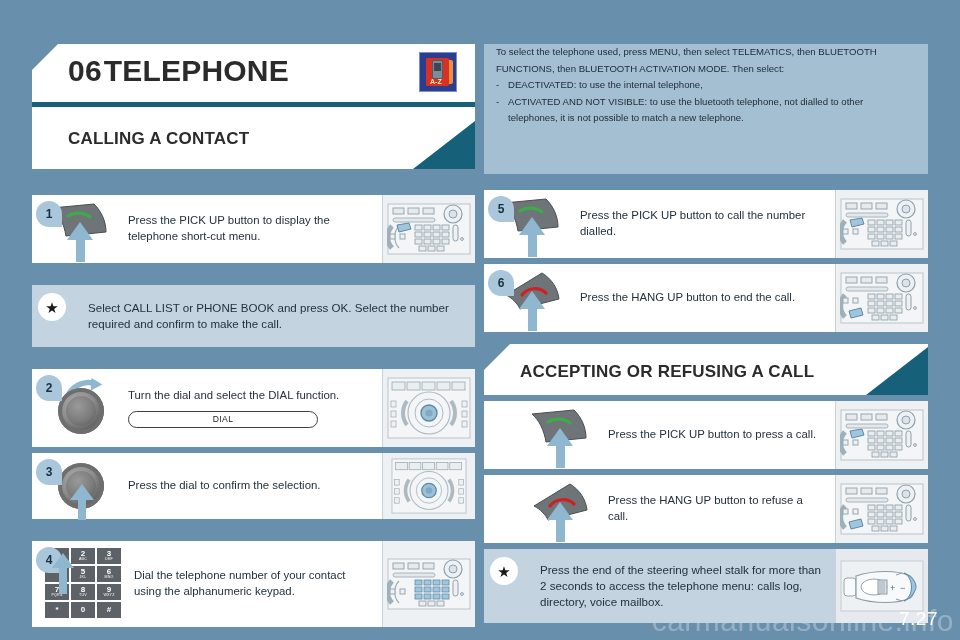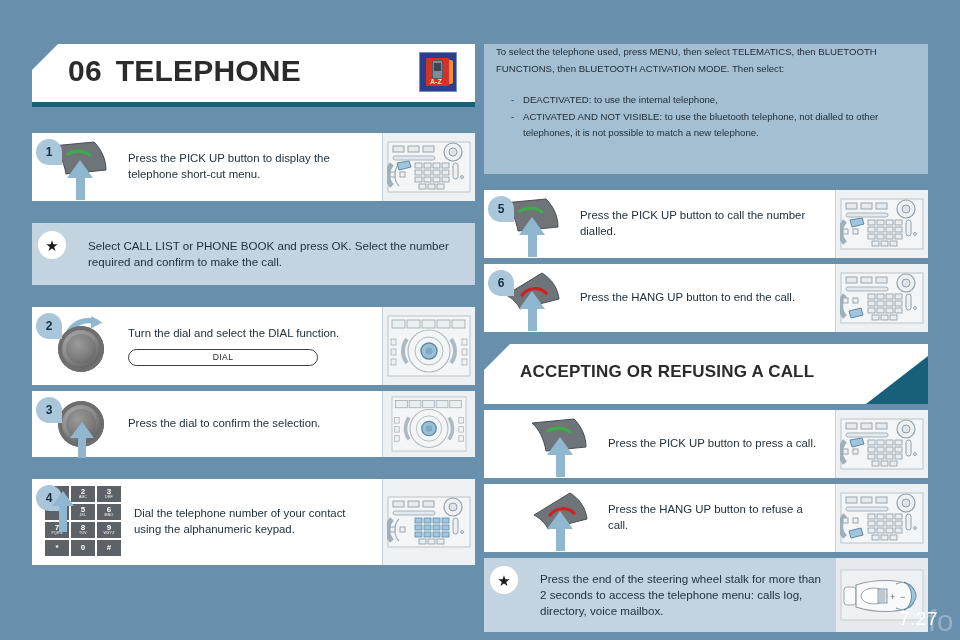--- a/index.html
+++ b/index.html
@@ -63,21 +63,21 @@
   }
   .chapter-title {
     position: absolute;
     left: 36px; top: 10px;
     font-size: 30px;
     font-weight: bold;
     color: #2b2b2b;
     letter-spacing: 0.2px;
     white-space: nowrap;
   }
-  .chapter-title .num { margin-right: 14px; }
+  .chapter-title .num { margin-right: 2px; }
   .chapter-icon {
     position: absolute;
     right: 18px; top: 8px;
     width: 38px; height: 40px;
     background: #2a3d8f;
     border: 1px solid #7d8ec4;
     display: flex; align-items: center; justify-content: center;
   }
   .chapter-icon .book {
     position: relative;
@@ -149,21 +149,21 @@
   
   .info-block {
     width: 444px;
     background: #a5bfd2;
     padding: 0 16px 12px 12px;
     font-size: 9.6px;
     line-height: 1.72;
     color: #1d2a33;
   }
   .info-block p { margin: 0; }
-  .info-block ul { list-style: none; margin: 15px; padding: 0; }
+  .info-block ul { list-style: none; margin: 0; padding: 0; }
   .info-block li {
     position: relative;
     padding-left: 12px;
   }
   .info-block li::before {
     content: "-";
     position: absolute; left: 0; top: 0;
   }
 
   
@@ -367,20 +367,23 @@
       </div>
       <div class="chapter-icon">
         <div class="book">
           <div class="handset"></div>
           <div class="az">A-Z</div>
         </div>
       </div>
     </div>
     <div class="teal-rule"></div>
 
+    <div class="section-band">
+      <div class="section-title">CALLING A CONTACT</div>
+    </div>
 
     <div class="row" style="margin-top:26px">
       <div class="row-main">
         <div class="badge">1</div>
         <div class="row-visual">
           <div class="handset-wrap">
             <svg width="76" height="54" viewBox="0 0 76 54">
               <path d="M8 6 L50 2 C58 10 62 20 62 30 L22 34 C20 22 15 12 8 6 Z" fill="#6f7479" stroke="#4a4f54" stroke-width="1"></path>
               <path d="M24 14 C30 10 40 10 46 15" stroke="#3faa4a" stroke-width="3.2" fill="none" stroke-linecap="round"></path>
             </svg>
@@ -741,21 +744,21 @@
             <rect x="32" y="43" width="7" height="5"></rect>
               <rect x="41" y="43" width="7" height="5"></rect>
             <rect x="50" y="43" width="7" height="5"></rect>
           </g>
           <rect x="66" y="22" width="5" height="16" rx="2.5" fill="#eef1f3" stroke="#8fa0ac"></rect>
           <circle cx="75" cy="36" r="1.4" fill="none" stroke="#8fa0ac"></circle>
         </svg>
       </div>
     </div>
 
-    <div class="section-band with-notch" style="margin-top:12px;width:444px;height:60px">
+    <div class="section-band with-notch" style="margin-top:12px;width:444px;height:51px">
       <div class="section-title" style="top:18px">ACCEPTING OR REFUSING A CALL</div>
     </div>
 
     <div class="row" style="margin-top:6px;min-height:68px">
       <div class="row-main">
         <div class="row-visual" style="margin-left:28px">
           <div class="handset-wrap">
             <svg width="76" height="54" viewBox="0 0 76 54">
               <path d="M8 6 L50 2 C58 10 62 20 62 30 L22 34 C20 22 15 12 8 6 Z" fill="#6f7479" stroke="#4a4f54" stroke-width="1"></path>
               <path d="M24 14 C30 10 40 10 46 15" stroke="#3faa4a" stroke-width="3.2" fill="none" stroke-linecap="round"></path>

